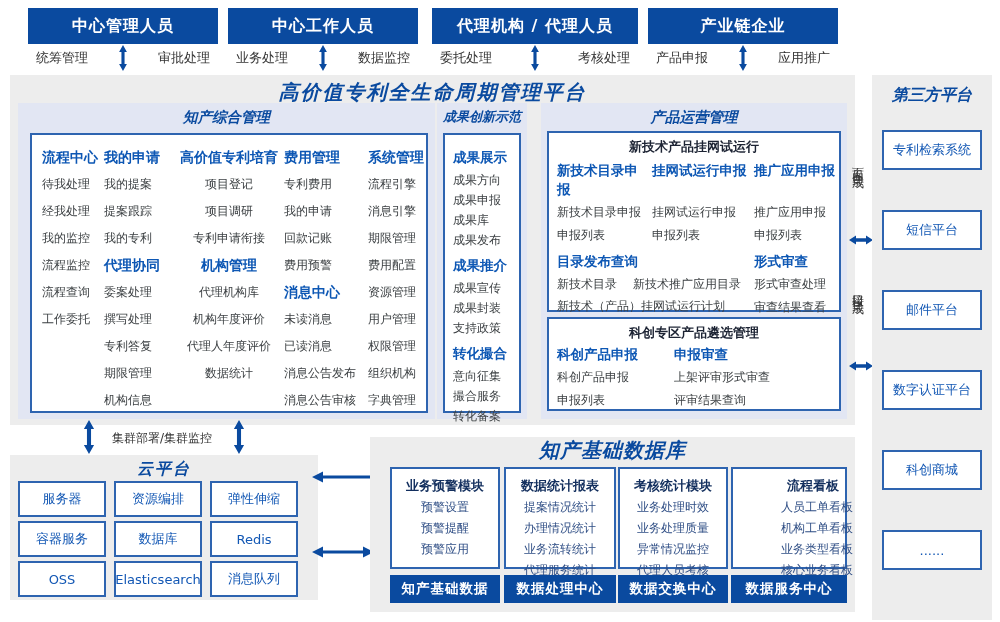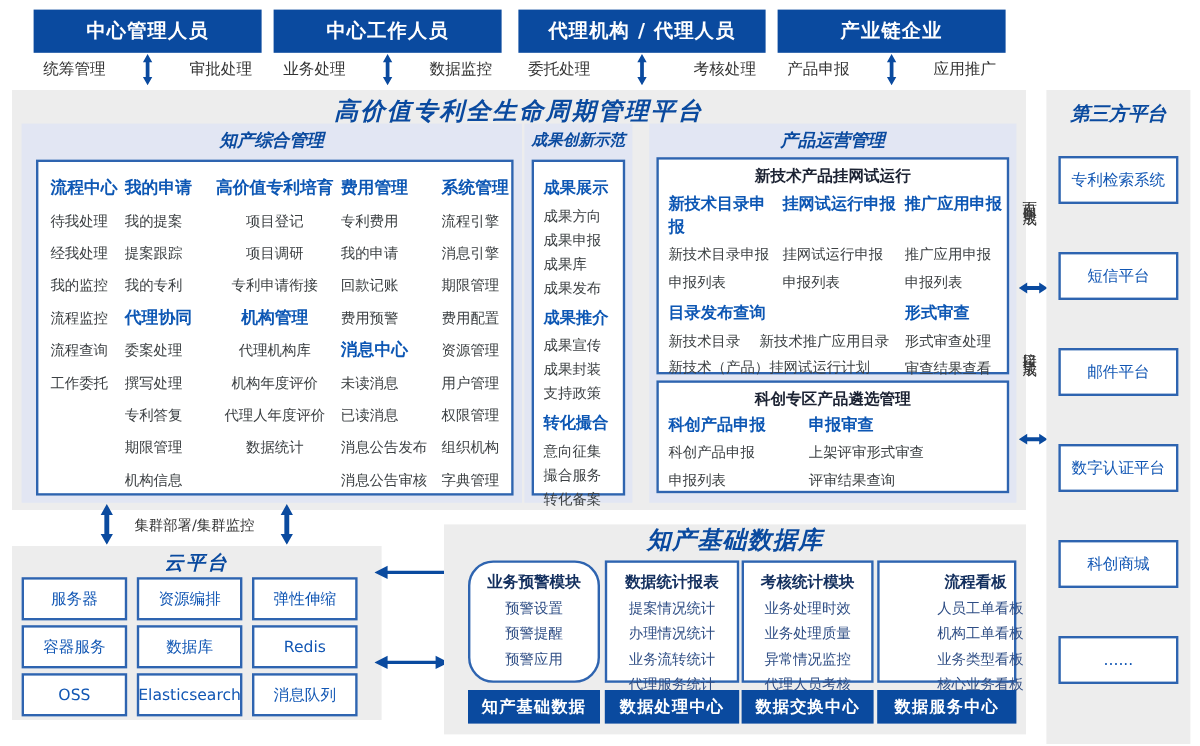--- a/index.html
+++ b/index.html
@@ -333,21 +333,21 @@
 <svg class="abs arrow" style="left:312px;top:470px;" width="62" height="14" viewBox="0 0 62 14">
     <path d="M0 7L11 1.5V5.6H62V8.4H11V12.5Z" fill="#0a4a9f"></path>
   </svg>
 <svg class="abs arrow" style="left:312px;top:545px;" width="62" height="14" viewBox="0 0 62 14">
     <path d="M0 7L11 1.5V5.6H51V1.5L62 7L51 12.5V8.4H11V12.5Z" fill="#0a4a9f"></path>
   </svg>
 
 <div class="abs panel" style="left:370px;top:437px;width:485px;height:175px;">
   <div class="sec-title" style="top:0;font-size:20px;letter-spacing:1px;">知产基础数据库</div>
 
-  <div class="dbmod" style="left:20px;top:30px;width:110px;height:102px;border-radius:21px;">
+  <div class="dbmod" style="left:20px;top:30px;width:110px;height:102px;">
     <div class="dh">业务预警模块</div>
     <div>
         <div class="mi">预警设置</div>
         <div class="mi">预警提醒</div>
         <div class="mi">预警应用</div>
       </div>
   </div>
   <div class="dbmod" style="left:134px;top:30px;width:112px;height:102px;">
     <div class="dh">数据统计报表</div>
     <div>

